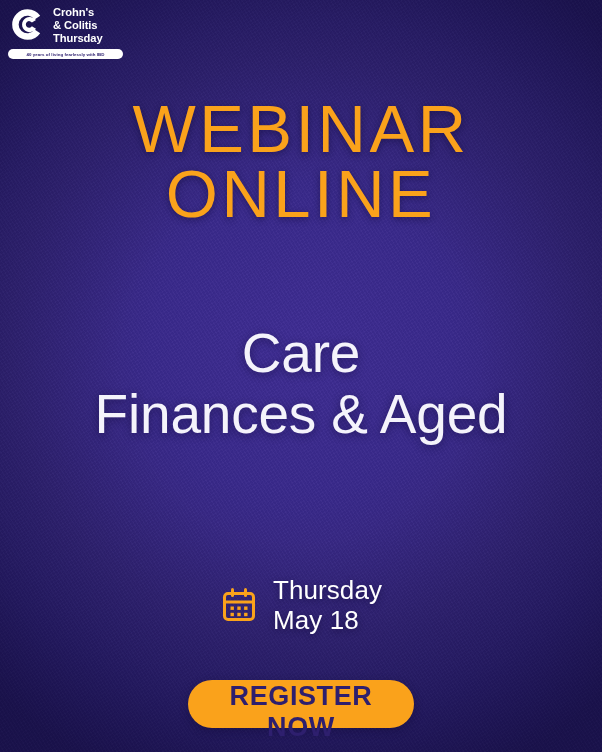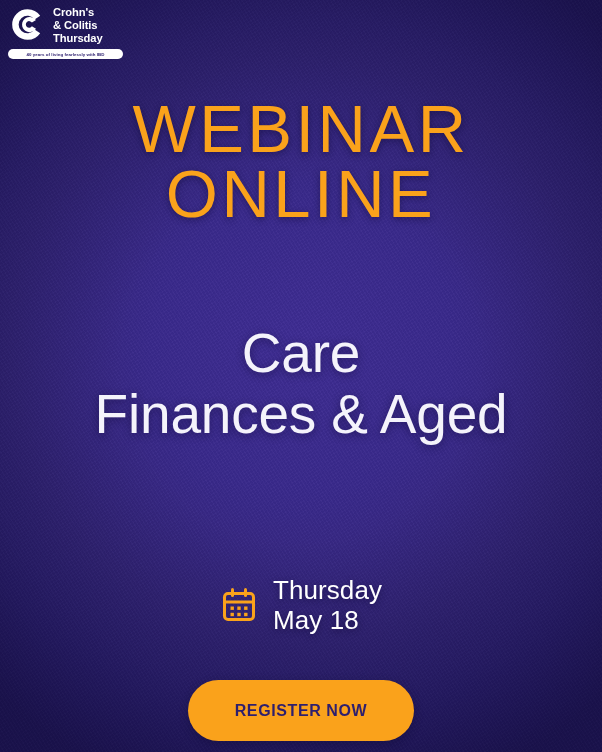--- a/index.html
+++ b/index.html
@@ -156,26 +156,26 @@
     display: block;
   }
 
   
   .cta {
     position: absolute;
     top: 680px;
     left: 50%;
     transform: translateX(-50%);
     width: 226px;
-    height: 61px;
+    height: 48px;
     background: #faa21b;
     border: none;
     border-radius: 999px;
     color: #2e1f6e;
-    font-size: 16px;
+    font-size: 27px;
     font-weight: bold;
     letter-spacing: 0.6px;
     font-family: "Liberation Sans", sans-serif;
     cursor: pointer;
     box-shadow: 0 3px 10px rgba(10,5,40,0.3);
   }
 </style>
 </head>
 <body>
 

